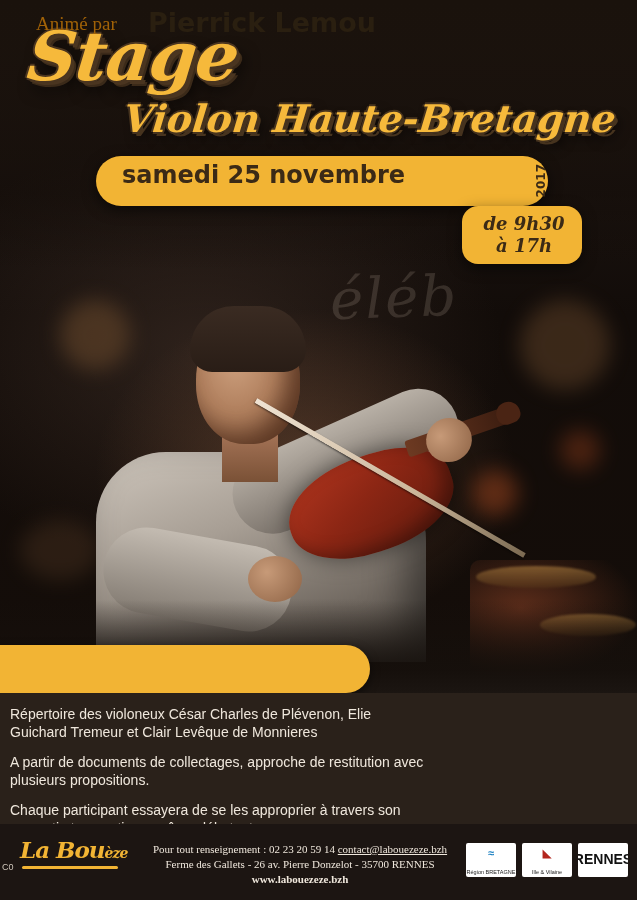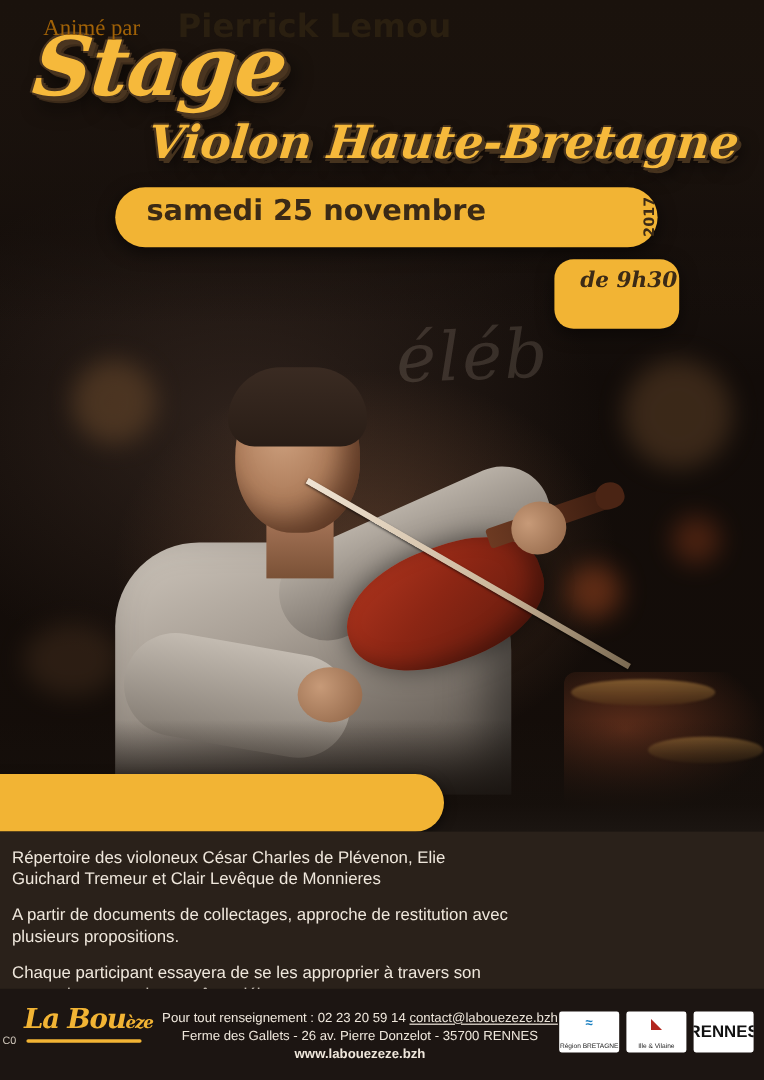--- a/index.html
+++ b/index.html
@@ -229,22 +229,22 @@
     right: 14px; top: 8px;
     font-family: "DejaVu Sans", sans-serif;
     font-weight: bold;
     font-size: 12px;
     color: #3b2a16;
     transform: rotate(-90deg);
     transform-origin: right top;
   }
   .hours-pill {
     position: absolute;
-    left: 462px; top: 216px;
-    width: 104px; height: 58px;
+    left: 462px; top: 206px;
+    width: 120px; height: 58px;
     background: #f2b434;
     border-radius: 16px;
     box-shadow: 0 4px 14px rgba(0,0,0,.5);
   }
   .hours-pill .h1, .hours-pill .h2 {
     position: absolute;
     left: 0; width: 124px;
     text-align: center;
     font-family: "DejaVu Serif", serif;
     font-style: italic;
@@ -339,21 +339,21 @@
     width: 96px; height: 3px;
     background: #f2b434;
     border-radius: 2px;
   }
   .contact {
     position: absolute;
     left: 120px; top: 842px;
     width: 360px;
     text-align: center;
     color: #efe7dc;
-    font-family: Liberation Sans, sans-serif;
+    font-family: Liberation Serif, serif;
     font-size: 11px;
     line-height: 15px;
   }
   .contact a { color: #efe7dc; text-decoration: underline; }
   .contact .site { font-weight: bold; }
 
   .logos {
     position: absolute;
     left: 466px; top: 843px;
     display: flex;
@@ -430,20 +430,21 @@
     <div class="stage-word">Stage</div>
     <div class="violin-line">Violon Haute-Bretagne</div>
 
     <div class="date-pill">
       <span class="date-text">samedi 25 novembre</span>
       <span class="year-text">2017</span>
     </div>
 
     <div class="hours-pill">
       <span class="h1">de 9h30</span>
+      <span class="h2">à 17h</span>
     </div>
   </div>
 
   <div class="anime-pill"></div>
   <div class="anime-label">Animé par</div>
   <div class="anime-name">Pierrick Lemou</div>
 
   <div class="lower"></div>
 
   <div class="desc">

